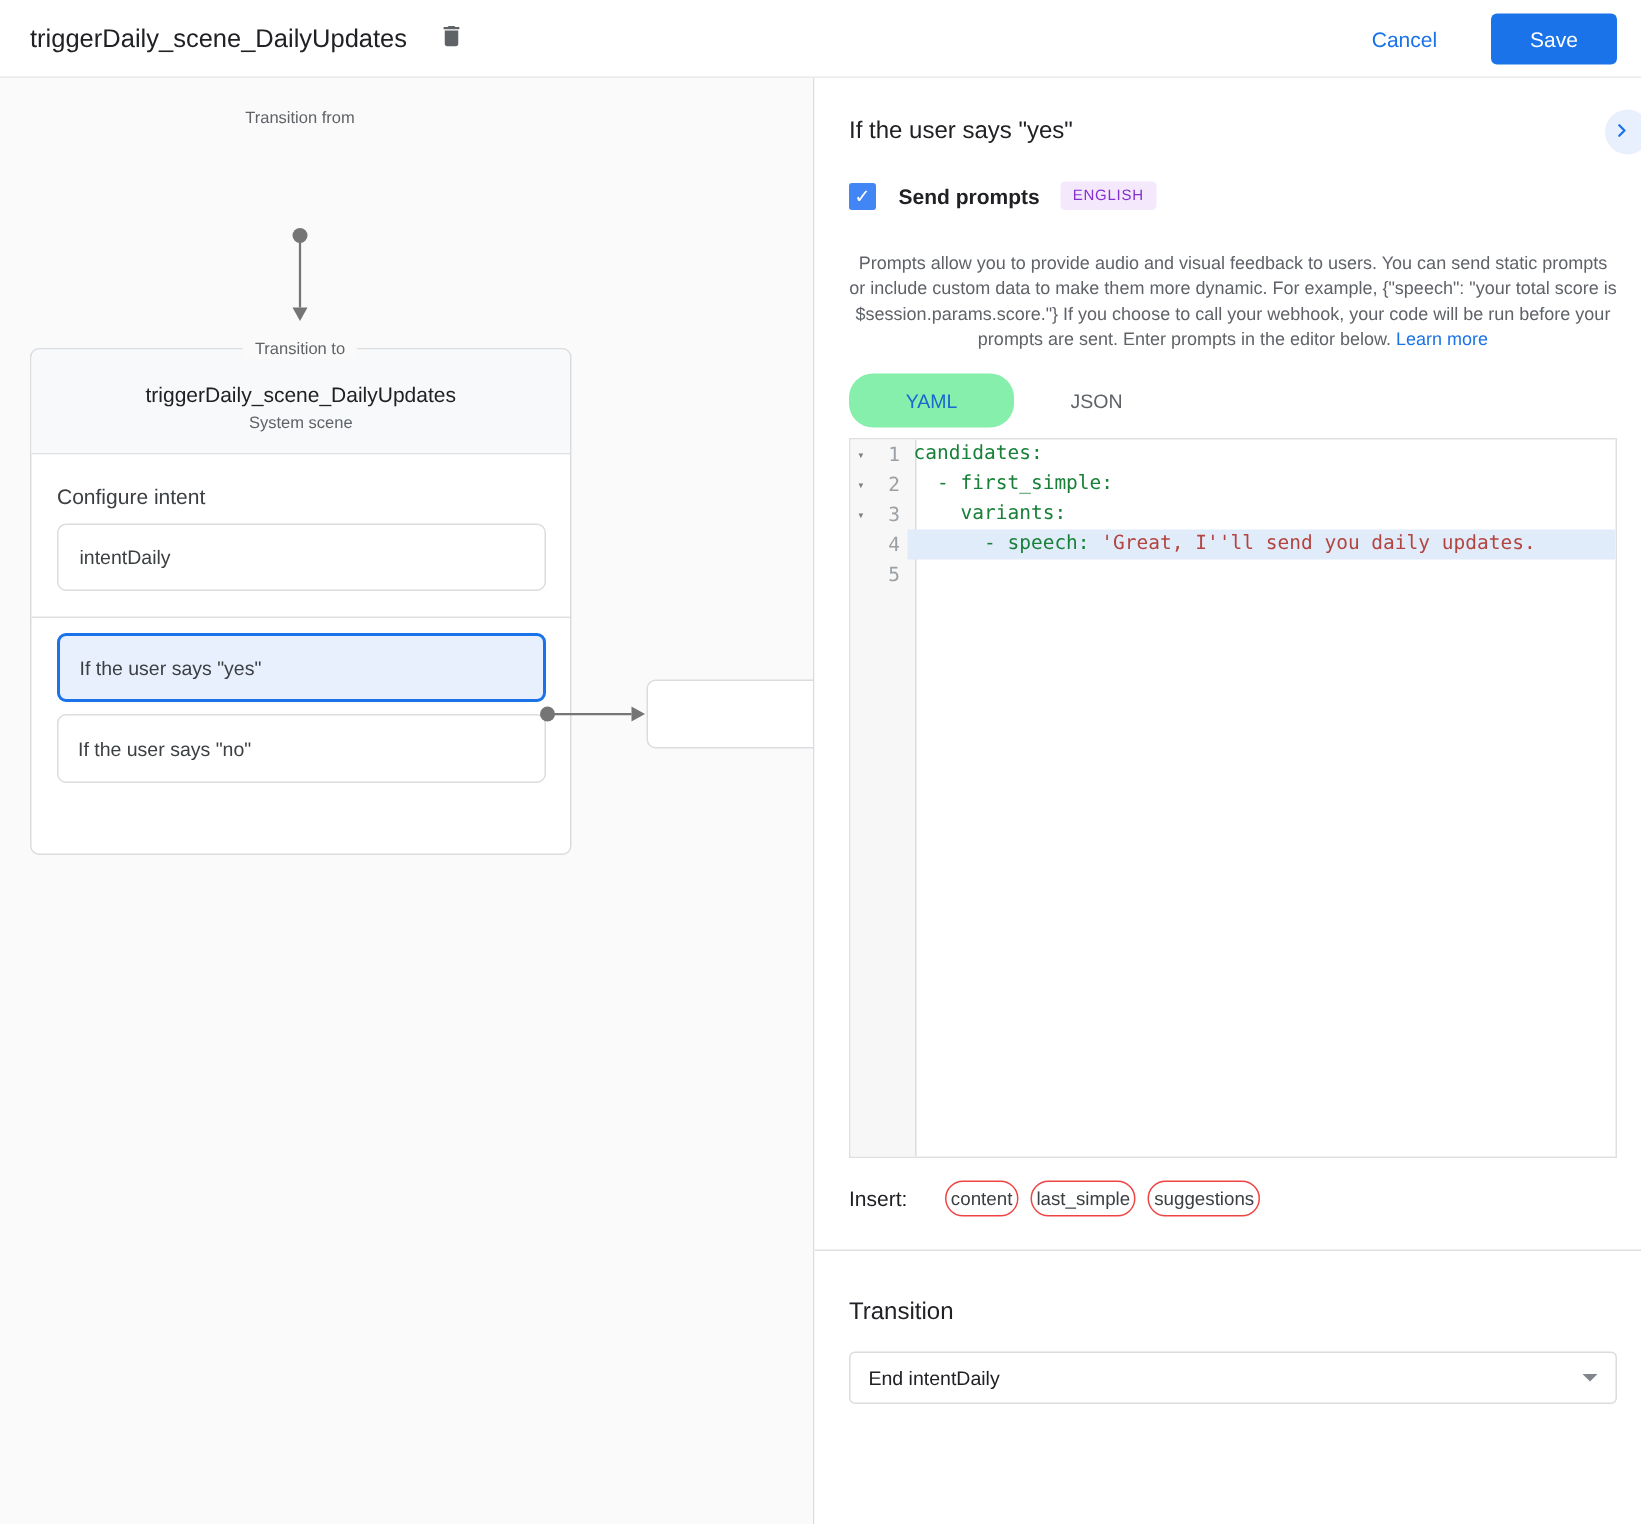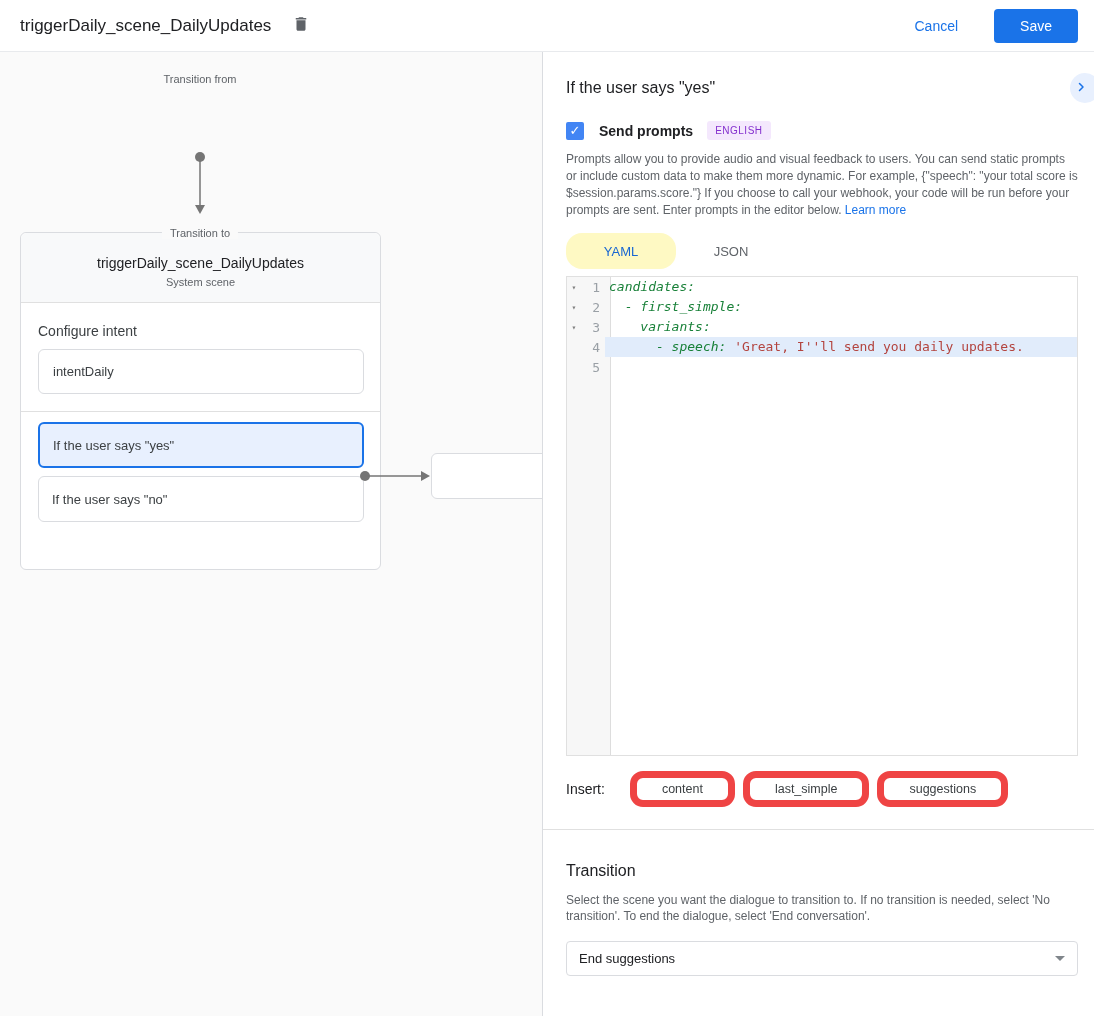--- a/index.html
+++ b/index.html
@@ -52,42 +52,42 @@
 
   .check-row { display:flex; align-items:center; margin-top:24px; }
   .checkbox { width:18px; height:18px; border-radius:2px; margin-right:15px; flex:none; }
   .checkbox.unchecked { border:2px solid #5f6368; background:#fff; }
   .checkbox.checked { background:#4285f4; border:2px solid #4285f4; display:flex; align-items:center; justify-content:center;
     color:#fff; font-size:13px; line-height:1; }
   .check-label { font-size:14px; font-weight:700; color:#202124; }
   .lang-badge { margin-left:14px; background:#f4e8fd; color:#8430ce; font-size:10px; font-weight:500;
     letter-spacing:.5px; padding:4px 8px; border-radius:3px; }
 
-  .desc { margin-top:11px; font-size:12px; line-height:17px; color:#5f6368; max-width:520px; }
+  .desc { margin-top:27px; font-size:12px; line-height:17px; color:#5f6368; max-width:520px;text-align:center; }
   .link { color:#1a73e8; text-decoration:none; cursor:pointer; }
 
   .tabs { margin-top:14px; display:flex; }
   .tab { width:110px; height:36px; display:flex; align-items:center; justify-content:center;
     font-size:13px; font-weight:500; color:#5f6368; cursor:pointer; }
-  .tab.active { background:#fef9c3; color:#1967d2;border-radius:16px; }
+  .tab.active { background:#86efac; color:#1967d2;border-radius:16px; }
 
   .editor { margin-top:7px; height:480px; border:1px solid #e0e0e0; position:relative;
     font-family:"DejaVu Sans Mono","Liberation Mono",monospace; font-size:13px; background:#fff; overflow:hidden; }
   .gutter-bg { position:absolute; left:0; top:0; bottom:0; width:44px; background:#f7f7f7; border-right:1px solid #ddd; }
   .code-line { position:relative; display:flex; height:20px; align-items:center; }
   .fold { width:14px; text-align:center; font-size:8px; color:#808080; flex:none; }
   .lnum { width:24px; text-align:right; padding-right:5px; color:#9aa0a6; flex:none; font-size:13px; }
   .ccode { flex:1; white-space:pre; padding-left:4px; overflow:hidden; height:20px; line-height:20px; }
   .code-line.hl .ccode { background:#e1ecfb; }
-  .tok-key { color:#188038;font-style:italic; }
+  .tok-key { color:#188038; }
   .tok-str { color:#b3443f; }
 
   .insert-row { margin-top:15px; display:flex; align-items:center; }
   .insert-label { font-size:14px; color:#202124; margin-right:25px; }
-  .chip { border:7px solid #ef4444; border-radius:13px; background:#fff; padding:4px 25px;
+  .chip { border:1px solid #ef4444; border-radius:13px; background:#fff; padding:4px 3px;
     font-size:12.5px; color:#3c4043; margin-right:8px; cursor:pointer; }
 
   .panel-divider { border-top:1px solid #e0e0e0; margin:22px -16px 0 -23px; }
 
   .transition-title { margin-top:32px; font-size:16px; color:#202124; }
   .transition-desc { margin-top:12px; font-size:12px; line-height:16px; color:#5f6368; max-width:520px; }
   .select { margin-top:17px; height:35px; border:1px solid #dadce0; border-radius:4px; background:#fff;
     display:flex; align-items:center; padding:0 12px; font-size:13px; color:#202124; cursor:pointer; }
   .select .caret { margin-left:auto; width:0; height:0; border-left:5px solid transparent;
     border-right:5px solid transparent; border-top:5px solid #80868b; }
@@ -201,21 +201,20 @@
     <div class="insert-row">
       <span class="insert-label">Insert:</span>
       <button class="chip">content</button>
       <button class="chip">last_simple</button>
       <button class="chip">suggestions</button>
     </div>
 
     <div class="panel-divider"></div>
 
     <div class="transition-title">Transition</div>
-    <div class="transition-desc">Select the scene you want the dialogue to transition to. If no transition is needed, select 'No transition'. To end the dialogue, select 'End conversation'.</div>
 
     <div class="select">
-      <span>End suggestions</span>
+      <span>End intentDaily</span>
       <span class="caret"></span>
     </div>
 
   </div>
 </div>
 
 </body></html>

